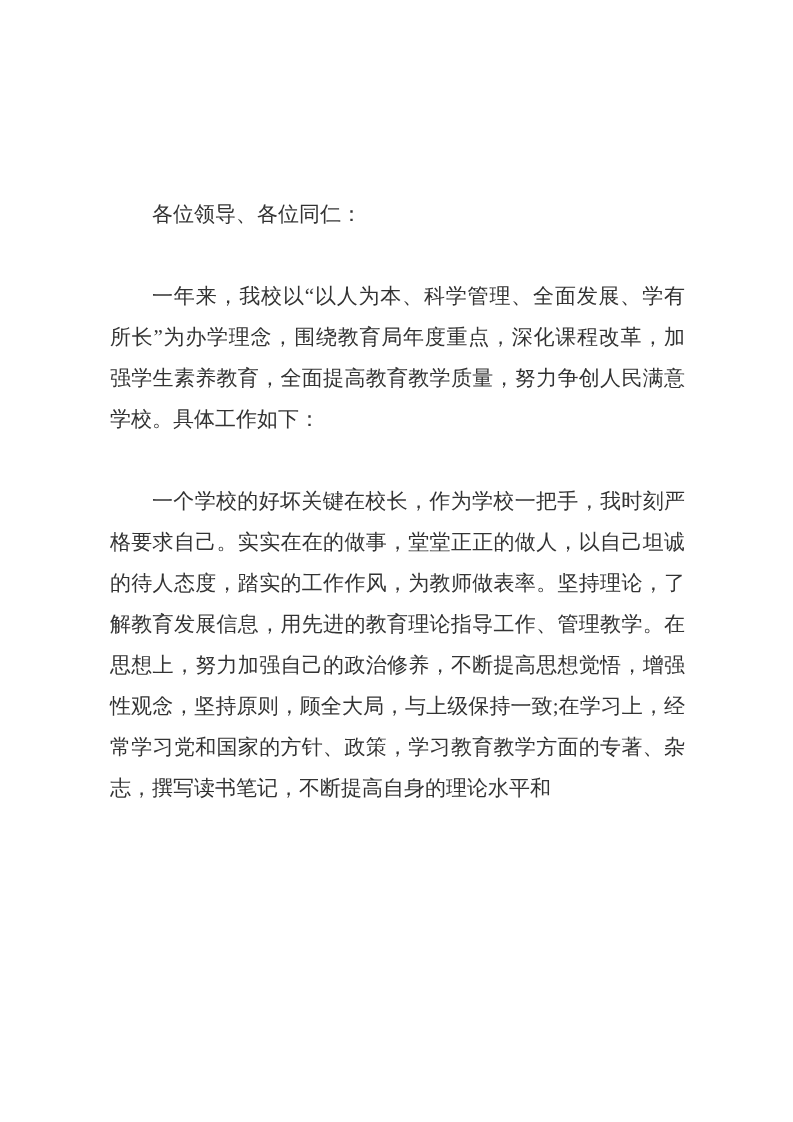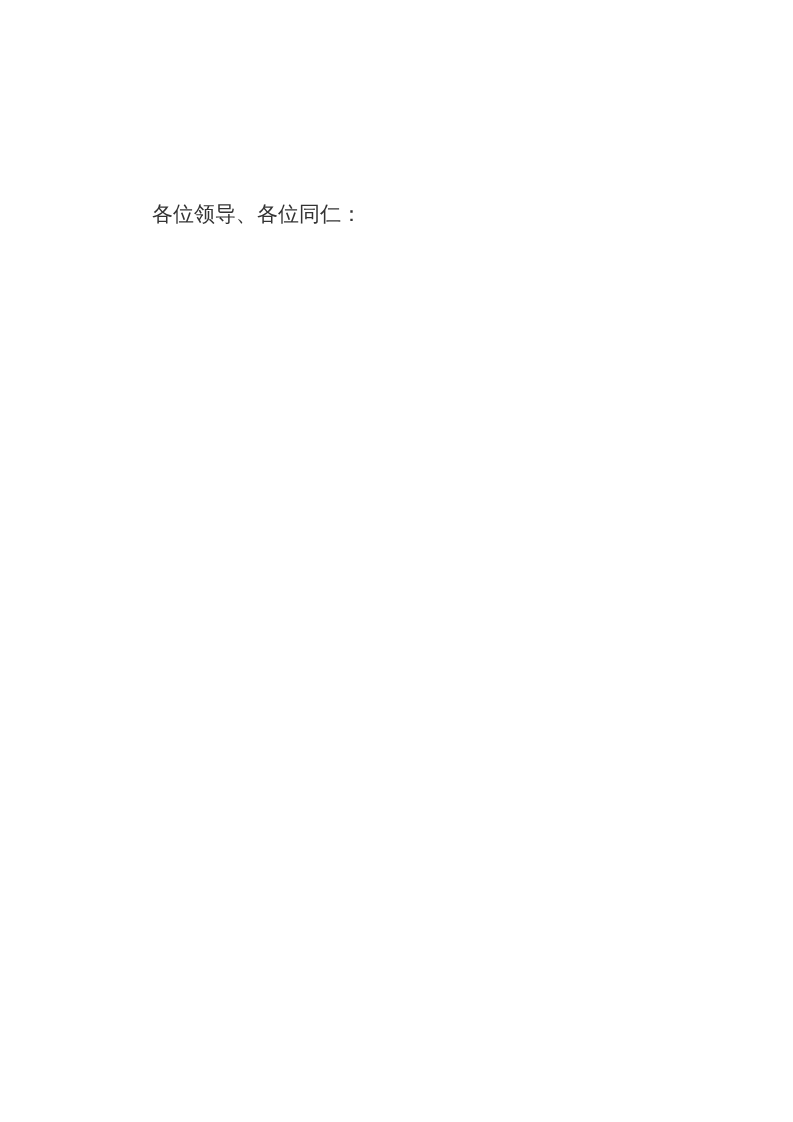--- a/index.html
+++ b/index.html
@@ -30,14 +30,16 @@
   .para.heading {
     text-align: left;
   }
 </style>
 </head>
 <body>
 
 <div class="page">
   <div id="paragraph-container">
       <p class="para">各位领导、各位同仁：</p>
+      <p class="para">一年来，我校以“以人为本、科学管理、全面发展、学有所长”为办学理念，围绕教育局年度重点，深化课程改革，加强学生素养教育，全面提高教育教学质量，努力争创人民满意学校。具体工作如下：</p>
+      <p class="para">一个学校的好坏关键在校长，作为学校一把手，我时刻严格要求自己。实实在在的做事，堂堂正正的做人，以自己坦诚的待人态度，踏实的工作作风，为教师做表率。坚持理论，了解教育发展信息，用先进的教育理论指导工作、管理教学。在思想上，努力加强自己的政治修养，不断提高思想觉悟，增强性观念，坚持原则，顾全大局，与上级保持一致;在学习上，经常学习党和国家的方针、政策，学习教育教学方面的专著、杂志，撰写读书笔记，不断提高自身的理论水平和</p>
     </div>
 </div>
 
 </body></html>

